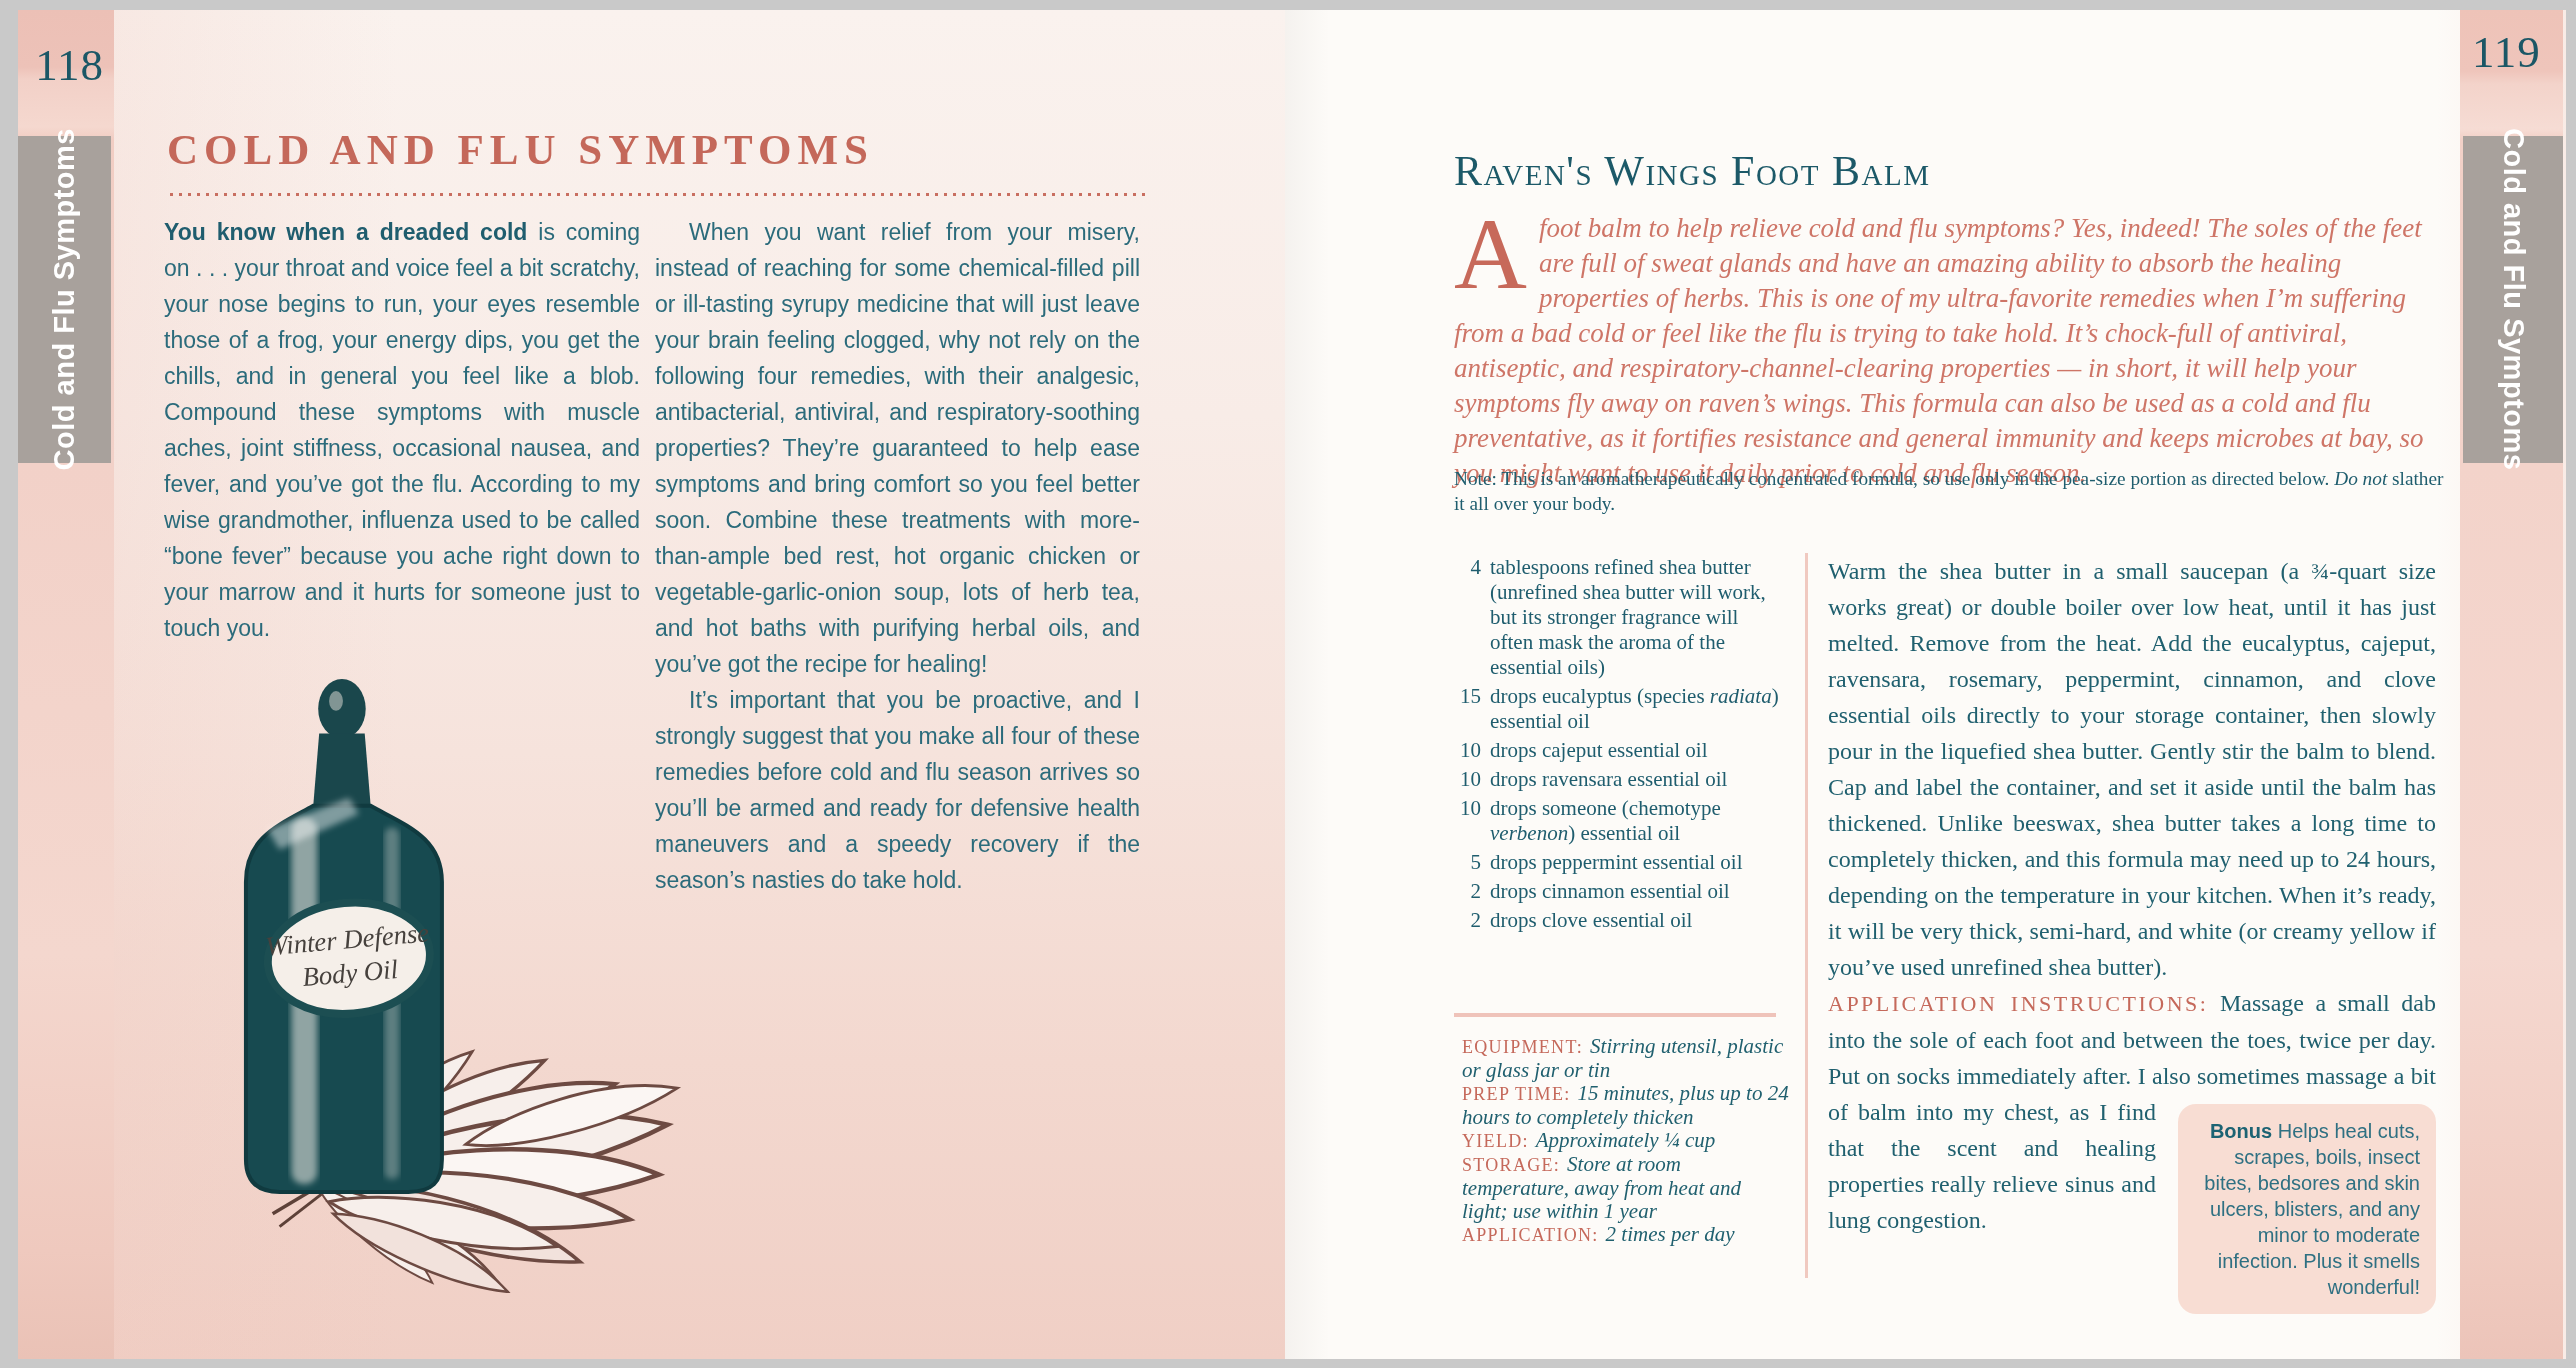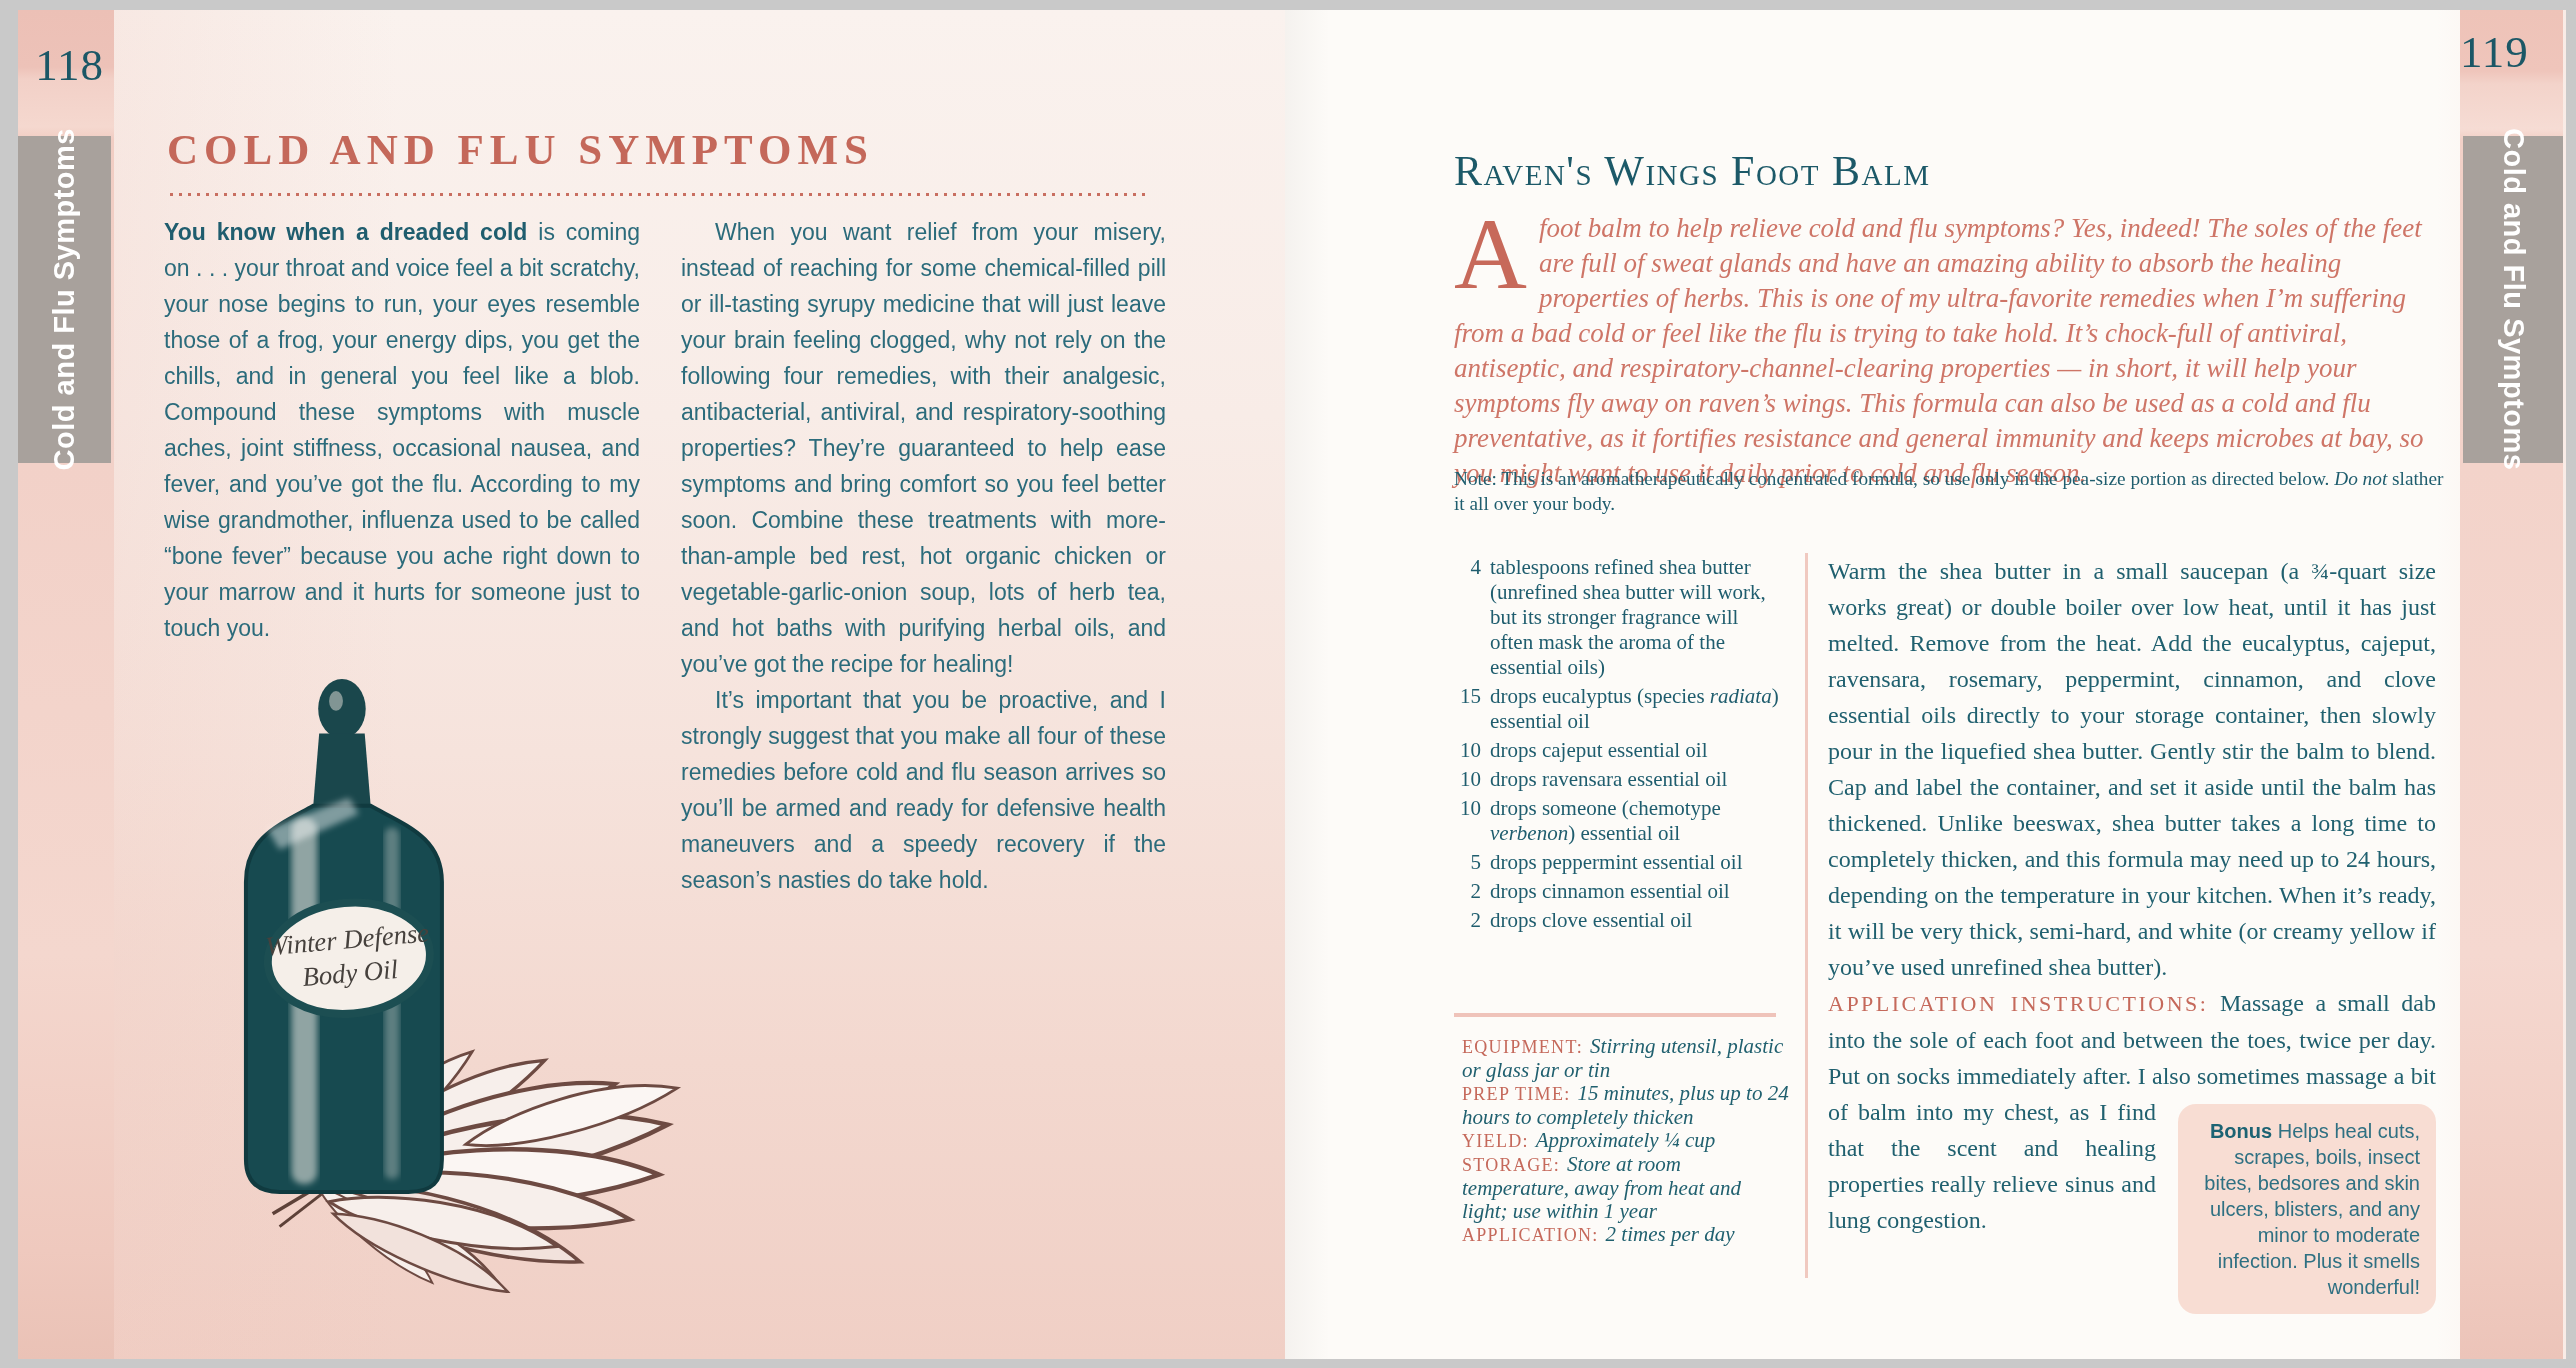--- a/index.html
+++ b/index.html
@@ -17,36 +17,36 @@
       #fdfbf8;}
   
   .edge-left{position:absolute;left:0;top:0;width:96px;height:100%;
     background:linear-gradient(180deg,#ecc0b6 0px,#edc2b8 57px,#f2d0c7 69px,#f5d8cf 117px,
       #f1cdc3 129px,#f2d1c8 456px,#f4d7ce 70%,#efc9be 92%,#eac2b6 100%);}
   .edge-right{position:absolute;right:3px;top:0;width:103px;height:100%;
     background:linear-gradient(180deg,#eec3b8 0px,#efc5bb 61px,#f3d3ca 74px,#f6dcd4 119px,
       #f2d0c7 129px,#f3d3ca 456px,#f5d8d0 70%,#f0cbc0 92%,#ecc4b9 100%);}
   .page-num{position:absolute;top:16px;font-size:45px;color:#1b5766;letter-spacing:1px;}
   .pn-left{right:10px;margin-top:13px;}
-  .pn-right{left:0;}
+  .pn-right{left:12px;}
   .side-tab{position:absolute;top:126px;height:327px;background:#a8a19c;
     display:flex;align-items:center;justify-content:center;}
   .tab-left{left:0;width:93px;}
   .tab-right{right:0;width:100px;}
   .side-tab span{writing-mode:vertical-rl;color:#fff;
     font-family:"Liberation Sans","DejaVu Sans",sans-serif;font-size:29px;font-weight:700;
     letter-spacing:0.5px;white-space:nowrap;}
   .tab-left span{transform:rotate(180deg);}
   
   .lp-title{position:absolute;left:149px;top:115px;margin:0;font-size:43px;font-weight:700;
     letter-spacing:6px;color:#c4685a;white-space:nowrap;}
   .dotrule{position:absolute;left:149px;top:182px;width:981px;height:5px;
     background-image:radial-gradient(circle,#c86e60 1.7px,rgba(200,110,96,0) 2px);
     background-size:9px 5px;background-repeat:repeat-x;}
-  .cols{position:absolute;left:146px;top:204px;width:988px;display:flex;gap:41px;
+  .cols{position:absolute;left:146px;top:204px;width:988px;display:flex;gap:15px;
     font-family:"Liberation Sans","DejaVu Sans",sans-serif;font-size:23px;line-height:36px;
     color:#2b6b7b;text-align:justify;}
   .col1{width:476px;flex:none;}
   .col2{width:485px;flex:none;}
   .cols p{margin:0;}
   .lead-bold{font-weight:700;color:#1f5d6e;}
   .indent{text-indent:34px;}
   .illo{position:absolute;left:220px;top:669px;}
   
   .rp-title{position:absolute;left:169px;top:137px;margin:0;font-weight:400;font-size:42px;

